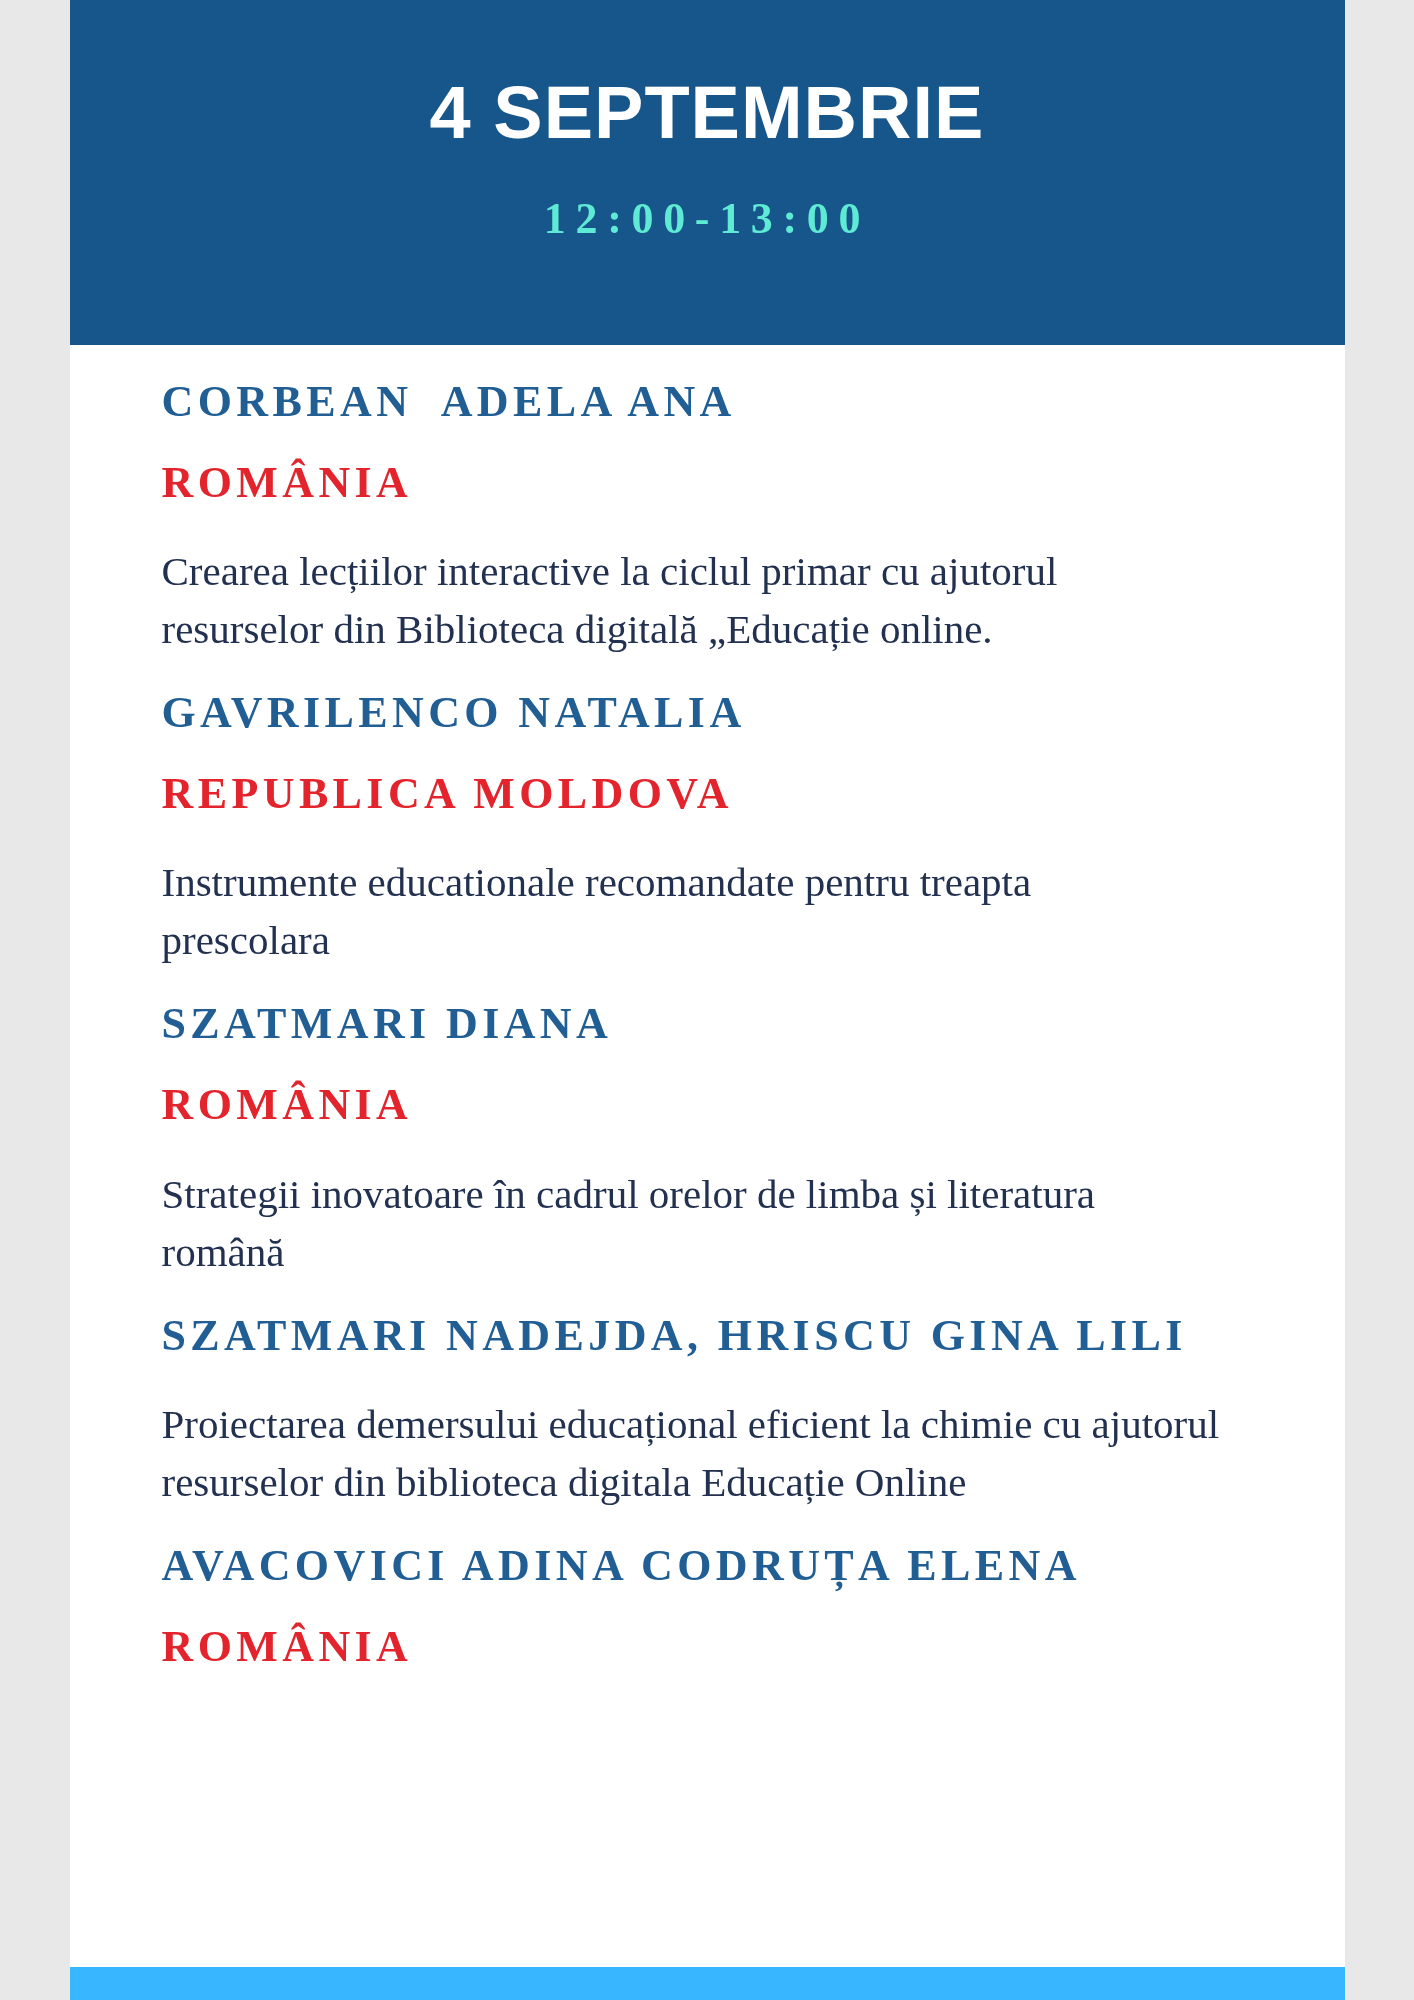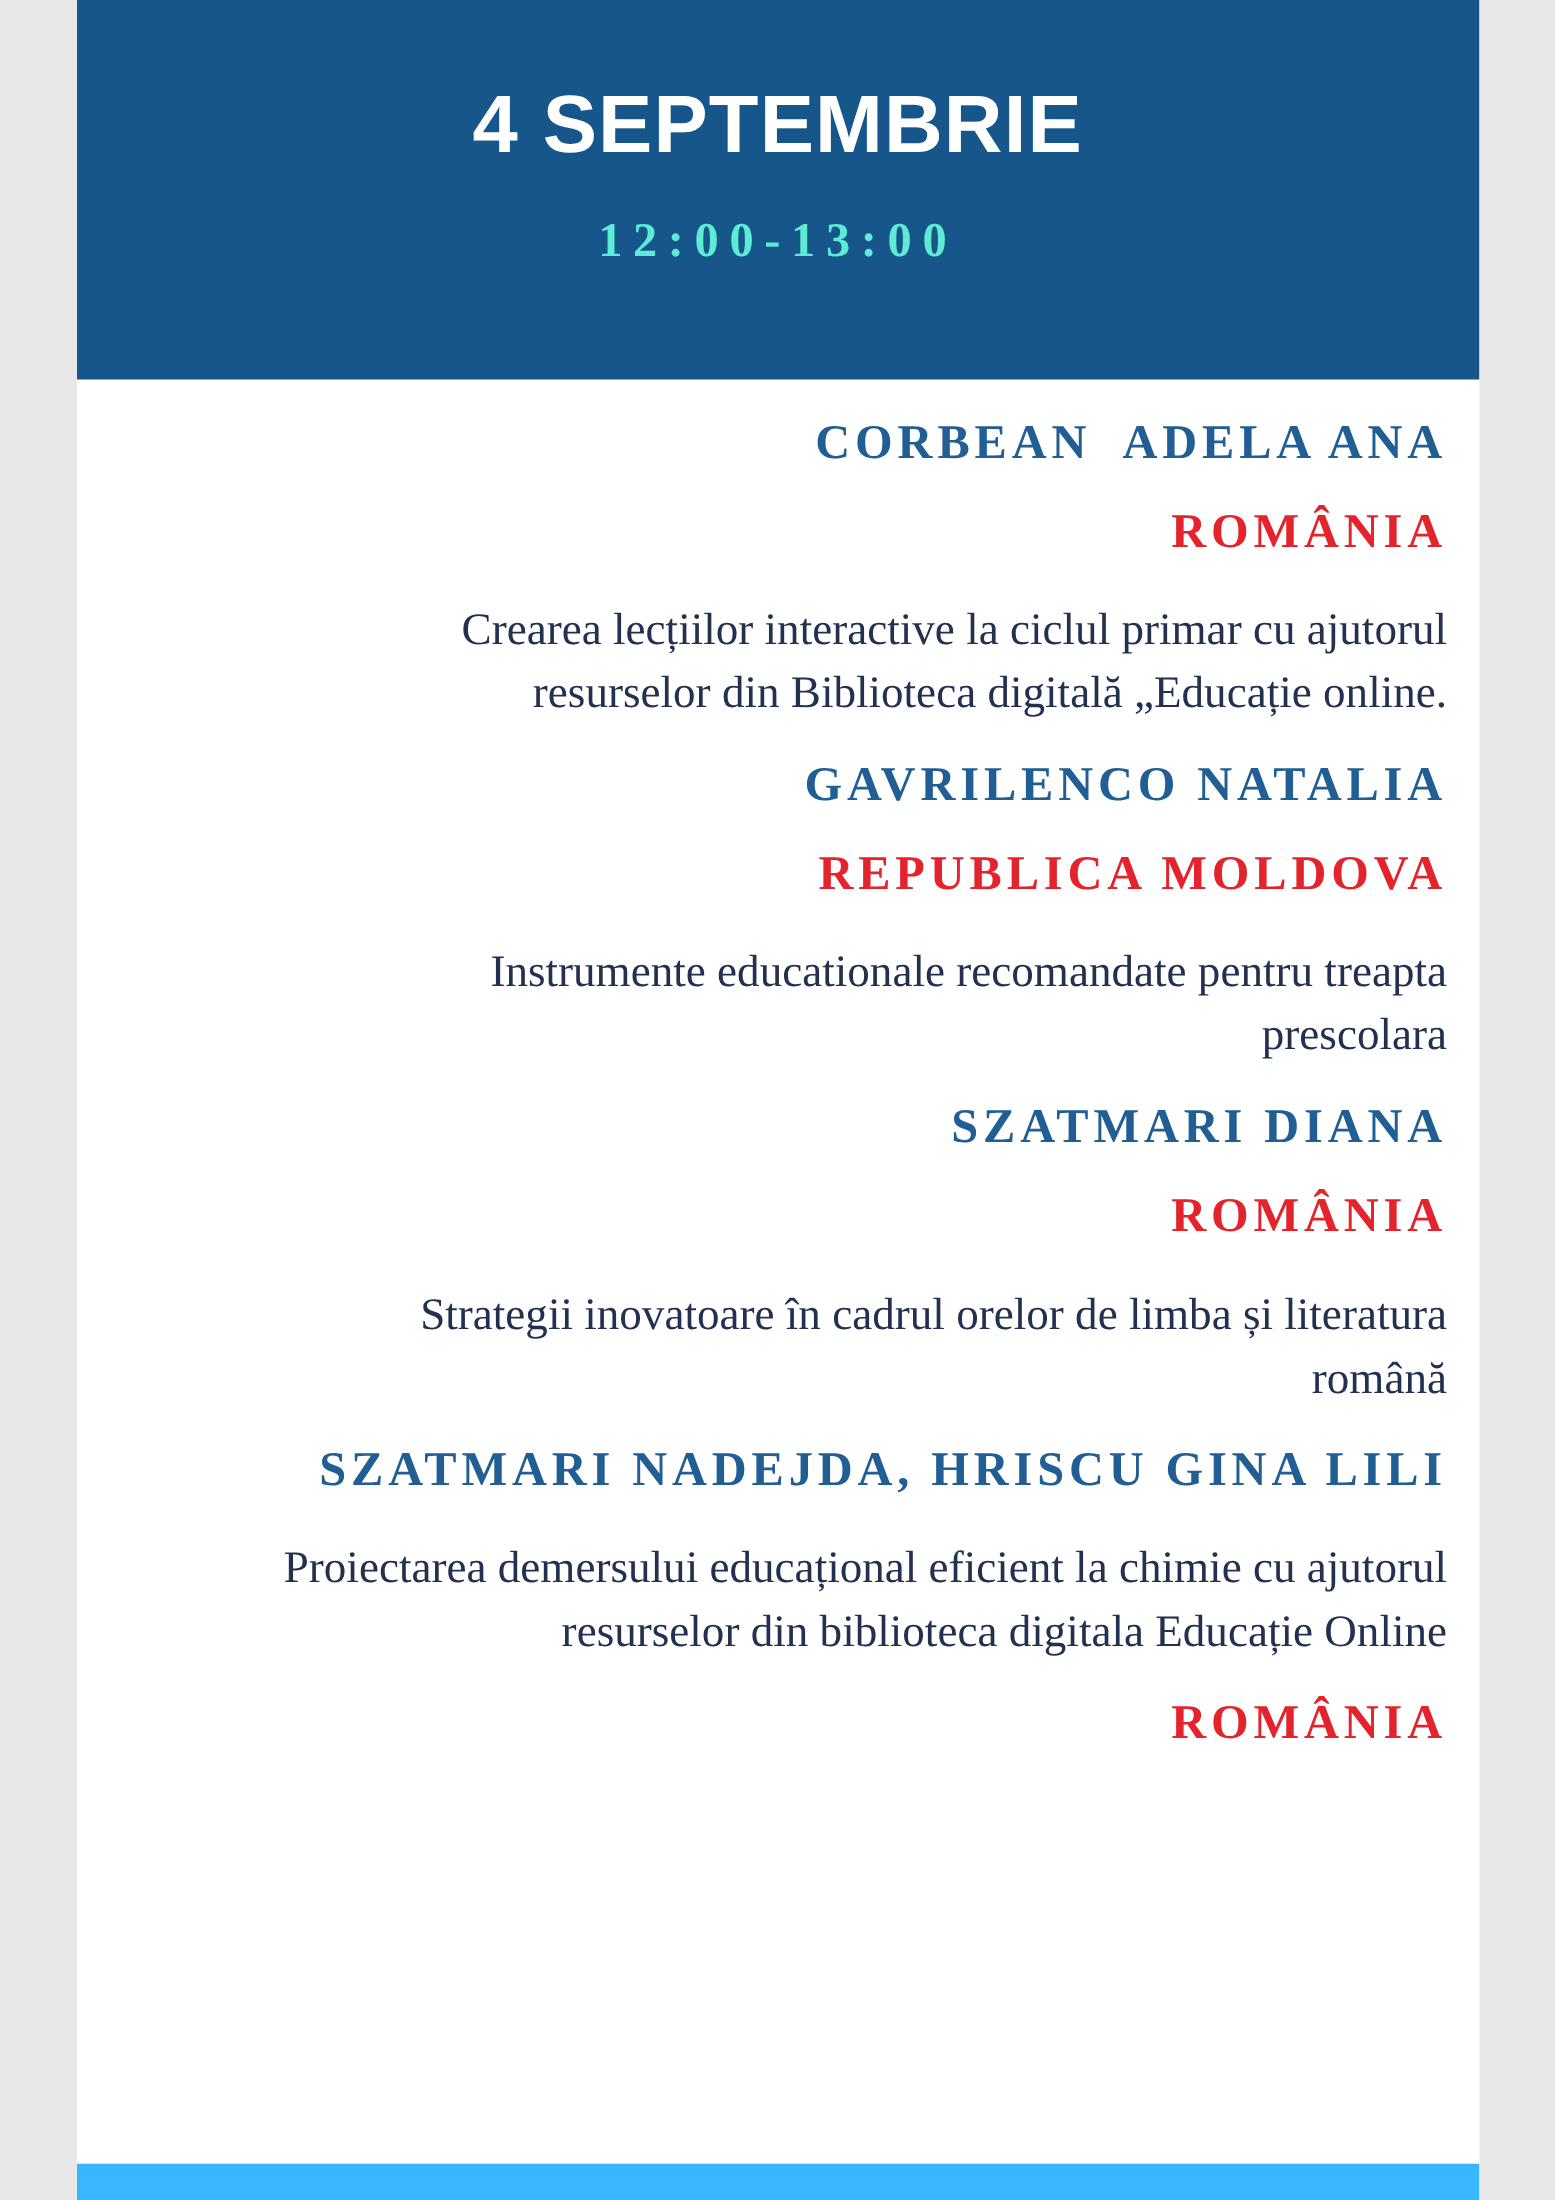--- a/index.html
+++ b/index.html
@@ -35,21 +35,20 @@
     font-family: "Liberation Serif", serif;
     font-weight: 700;
     font-size: 44px;
     line-height: 1;
     letter-spacing: 0.22em;
     color: #5eead4;
   }
   
   #content {
     padding: 32px 29px 0 92px;
-    text-align: right;
   }
   .entry { margin: 0; }
   .entry + .entry { margin-top: 30px; }
   .speaker {
     margin: 0;
     font-size: 44px;
     font-weight: 700;
     line-height: 1.15;
     letter-spacing: 0.10em;
     color: var(--speaker-color, #205E94);
@@ -114,19 +113,20 @@
 română</div>
     </div>
 
     <div class="entry">
       <div class="speaker">SZATMARI NADEJDA, HRISCU GINA LILI</div>
       <div class="session-title">Proiectarea demersului educațional eficient la chimie cu ajutorul
 resurselor din biblioteca digitala Educație Online</div>
     </div>
 
     <div class="entry">
+      <div class="speaker">AVACOVICI ADINA CODRUȚA ELENA</div>
       <div class="country">ROMÂNIA</div>
     </div>
   </div>
 
   <div id="footer-bar"></div>
 
 </div>
 
 </body></html>

